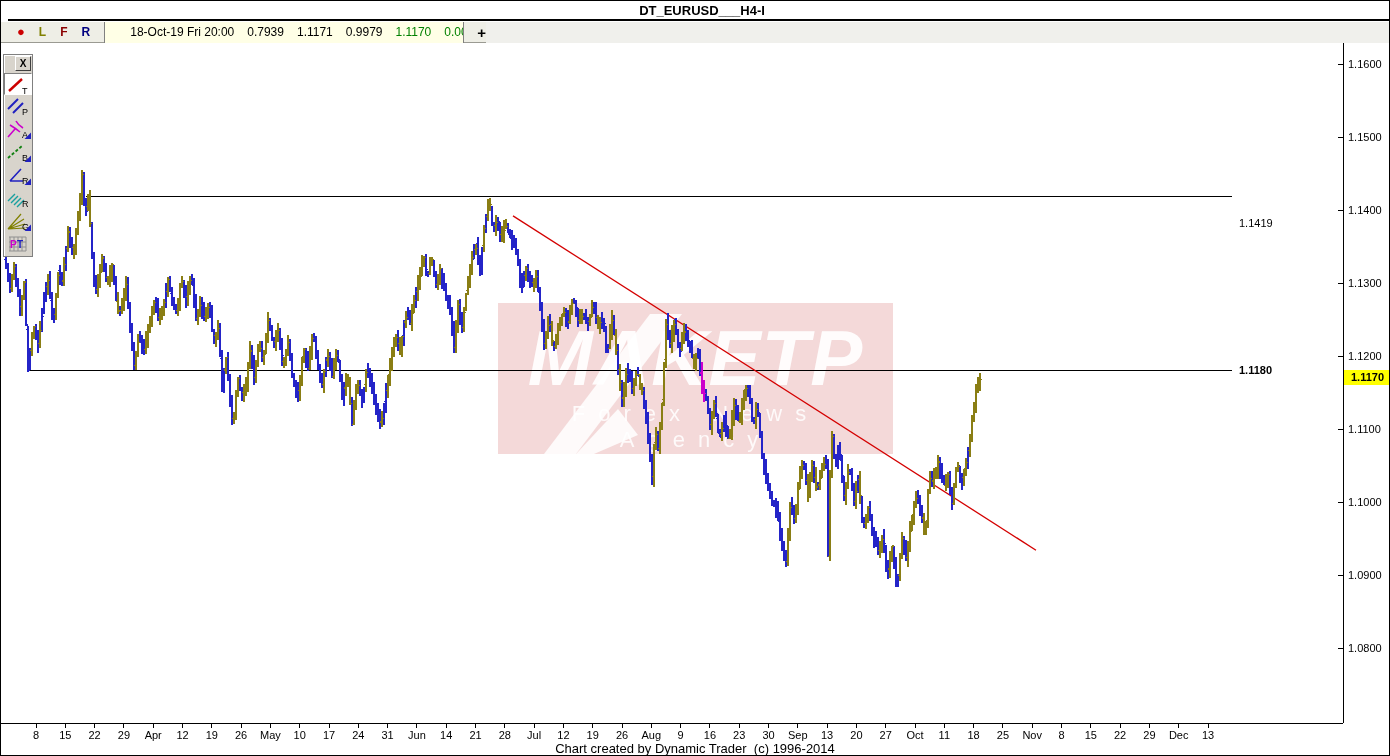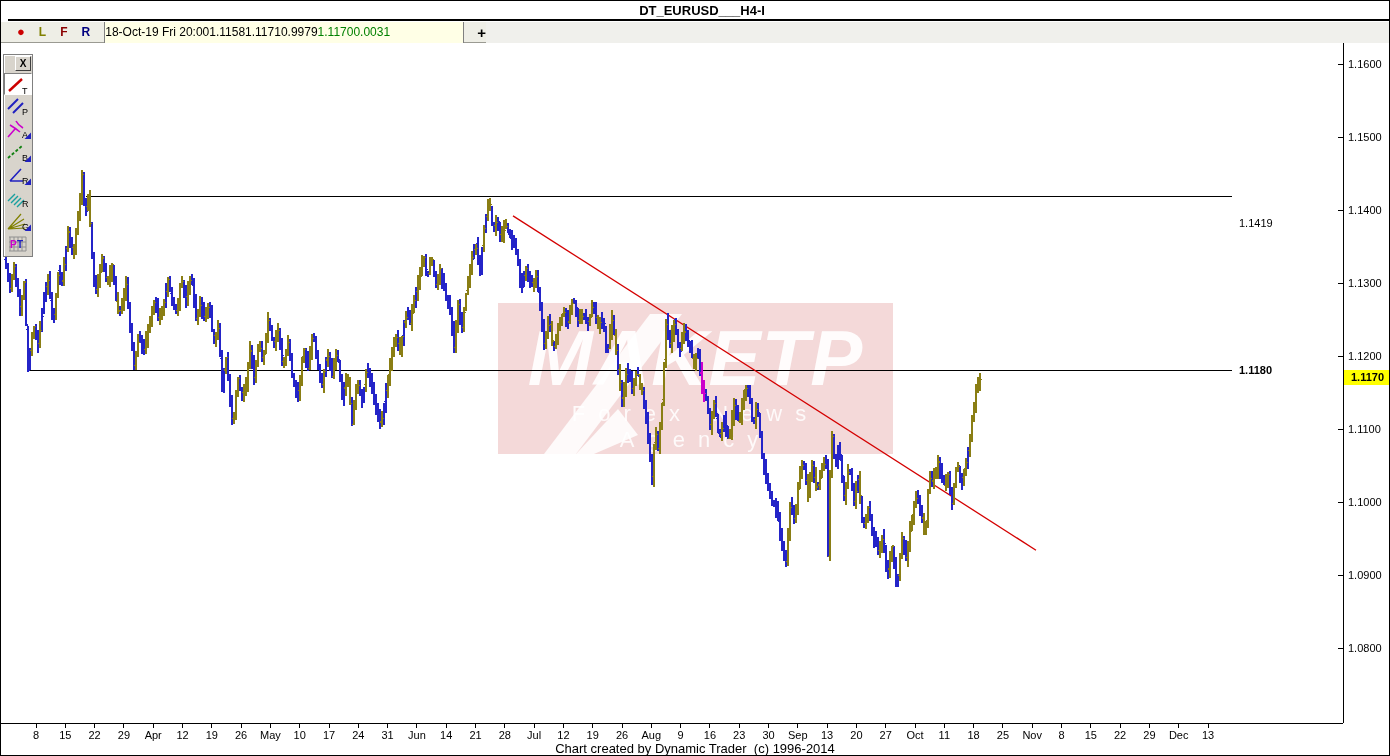--- a/index.html
+++ b/index.html
@@ -22,21 +22,21 @@
     font-size:12px;display:flex;align-items:center;
   }
   .qb-dot{color:#cc0000;font-size:13px;margin-left:16px;line-height:20px;}
   .qb-btn{font-weight:bold;margin-left:14px;cursor:default;}
   .qb-l{color:#808000;}
   .qb-f{color:#8b0000;}
   .qb-r{color:#000080;}
   .qb-quote{
     margin-left:14px;height:21px;width:360px;background:#ffffe6;
     border-left:1px solid #808080;border-right:1px solid #808080;
-    display:flex;align-items:center;padding-left:0;
+    display:flex;align-items:center;gap:13px;padding-left:25px;
     white-space:nowrap;overflow:hidden;
   }
   .qb-green{color:#008000;}
   .qb-plus{margin-left:13px;font-weight:bold;font-size:15px;color:#000;cursor:default;}
   .qb-right{flex:1;height:21px;background:#f0f0ec;}
   
   .palette{
     position:absolute;left:2px;top:53px;width:30px;background:#d8d4cc;
     border:1px solid #808080;box-shadow:1px 1px 0 #fff inset;z-index:30;
   }
@@ -90,21 +90,21 @@
 
   <div class="titlebar">DT_EURUSD___H4-I</div>
 
   <div class="quotebar">
     <span class="qb-dot">●</span>
     <span class="qb-btn qb-l">L</span>
     <span class="qb-btn qb-f">F</span>
     <span class="qb-btn qb-r">R</span>
     <span class="qb-quote">
       <span>18-Oct-19 Fri 20:00</span>
-      <span>1.1158</span>
+      <span>0.7939</span>
       <span>1.1171</span>
       <span>0.9979</span>
       <span class="qb-green">1.1170</span>
       <span class="qb-green">0.0031</span>
     </span>
     <span class="qb-plus">+</span>
     <span class="qb-right"></span>
   </div>
 
   <div class="palette">

